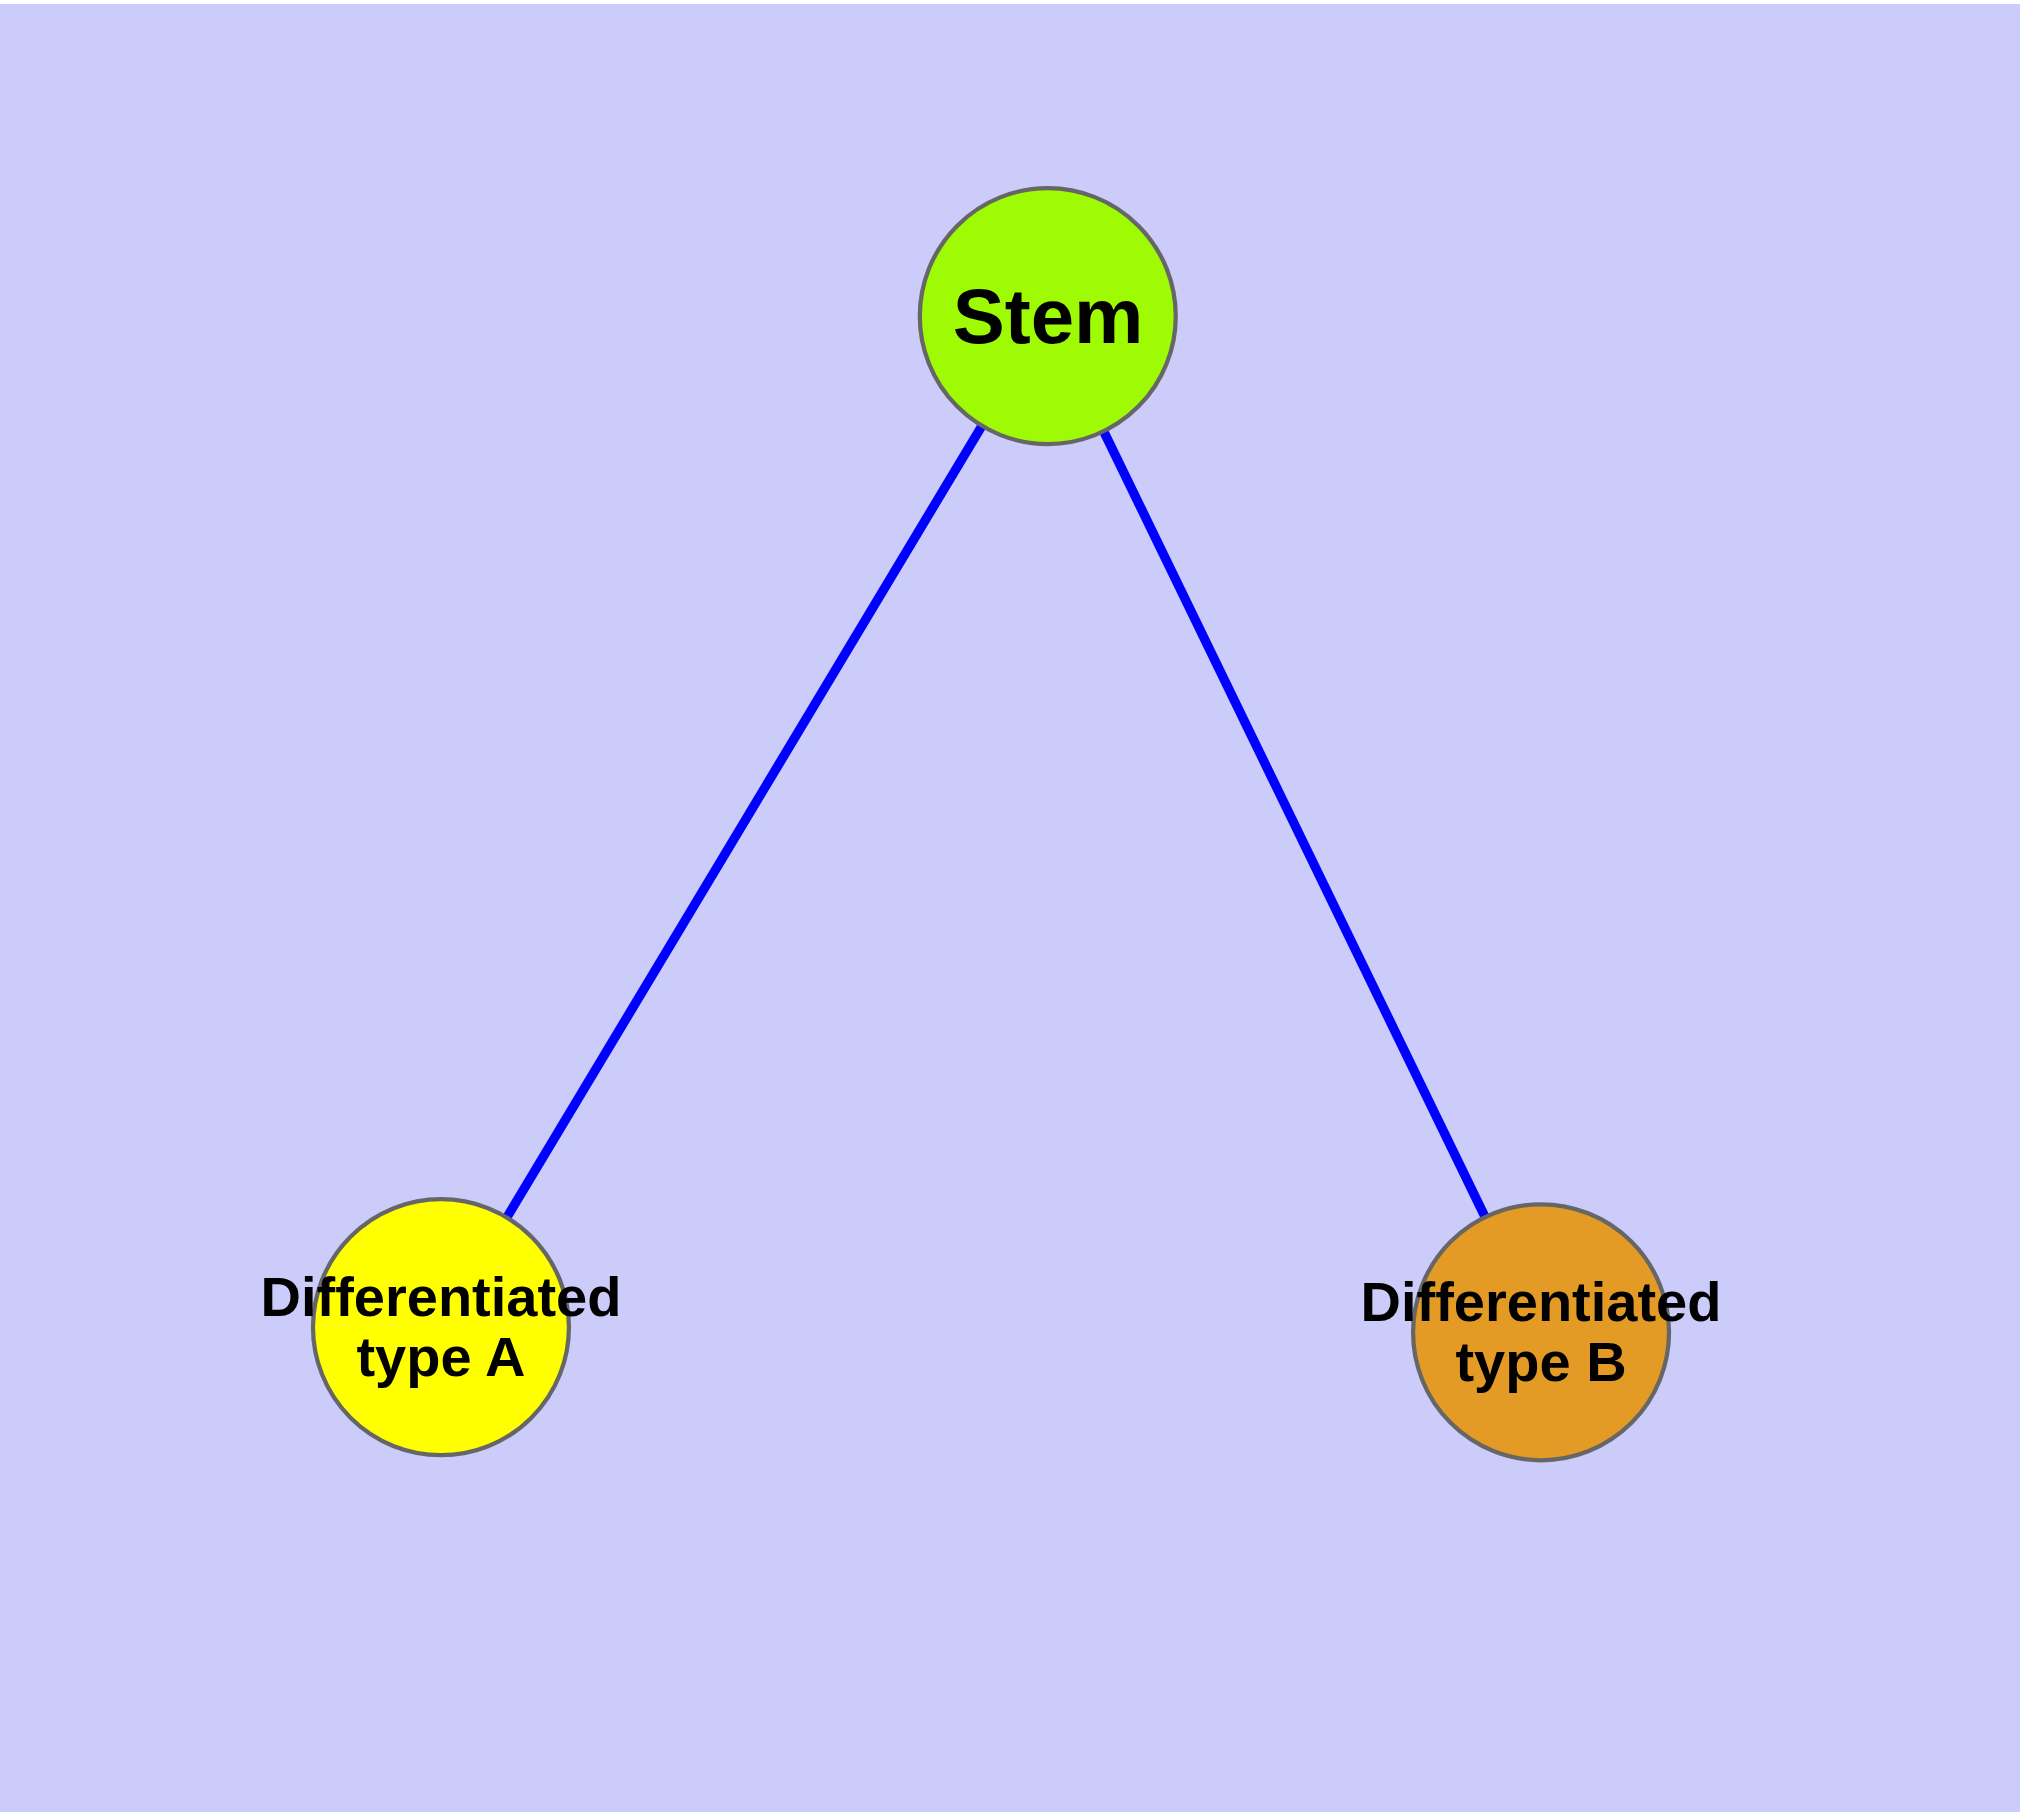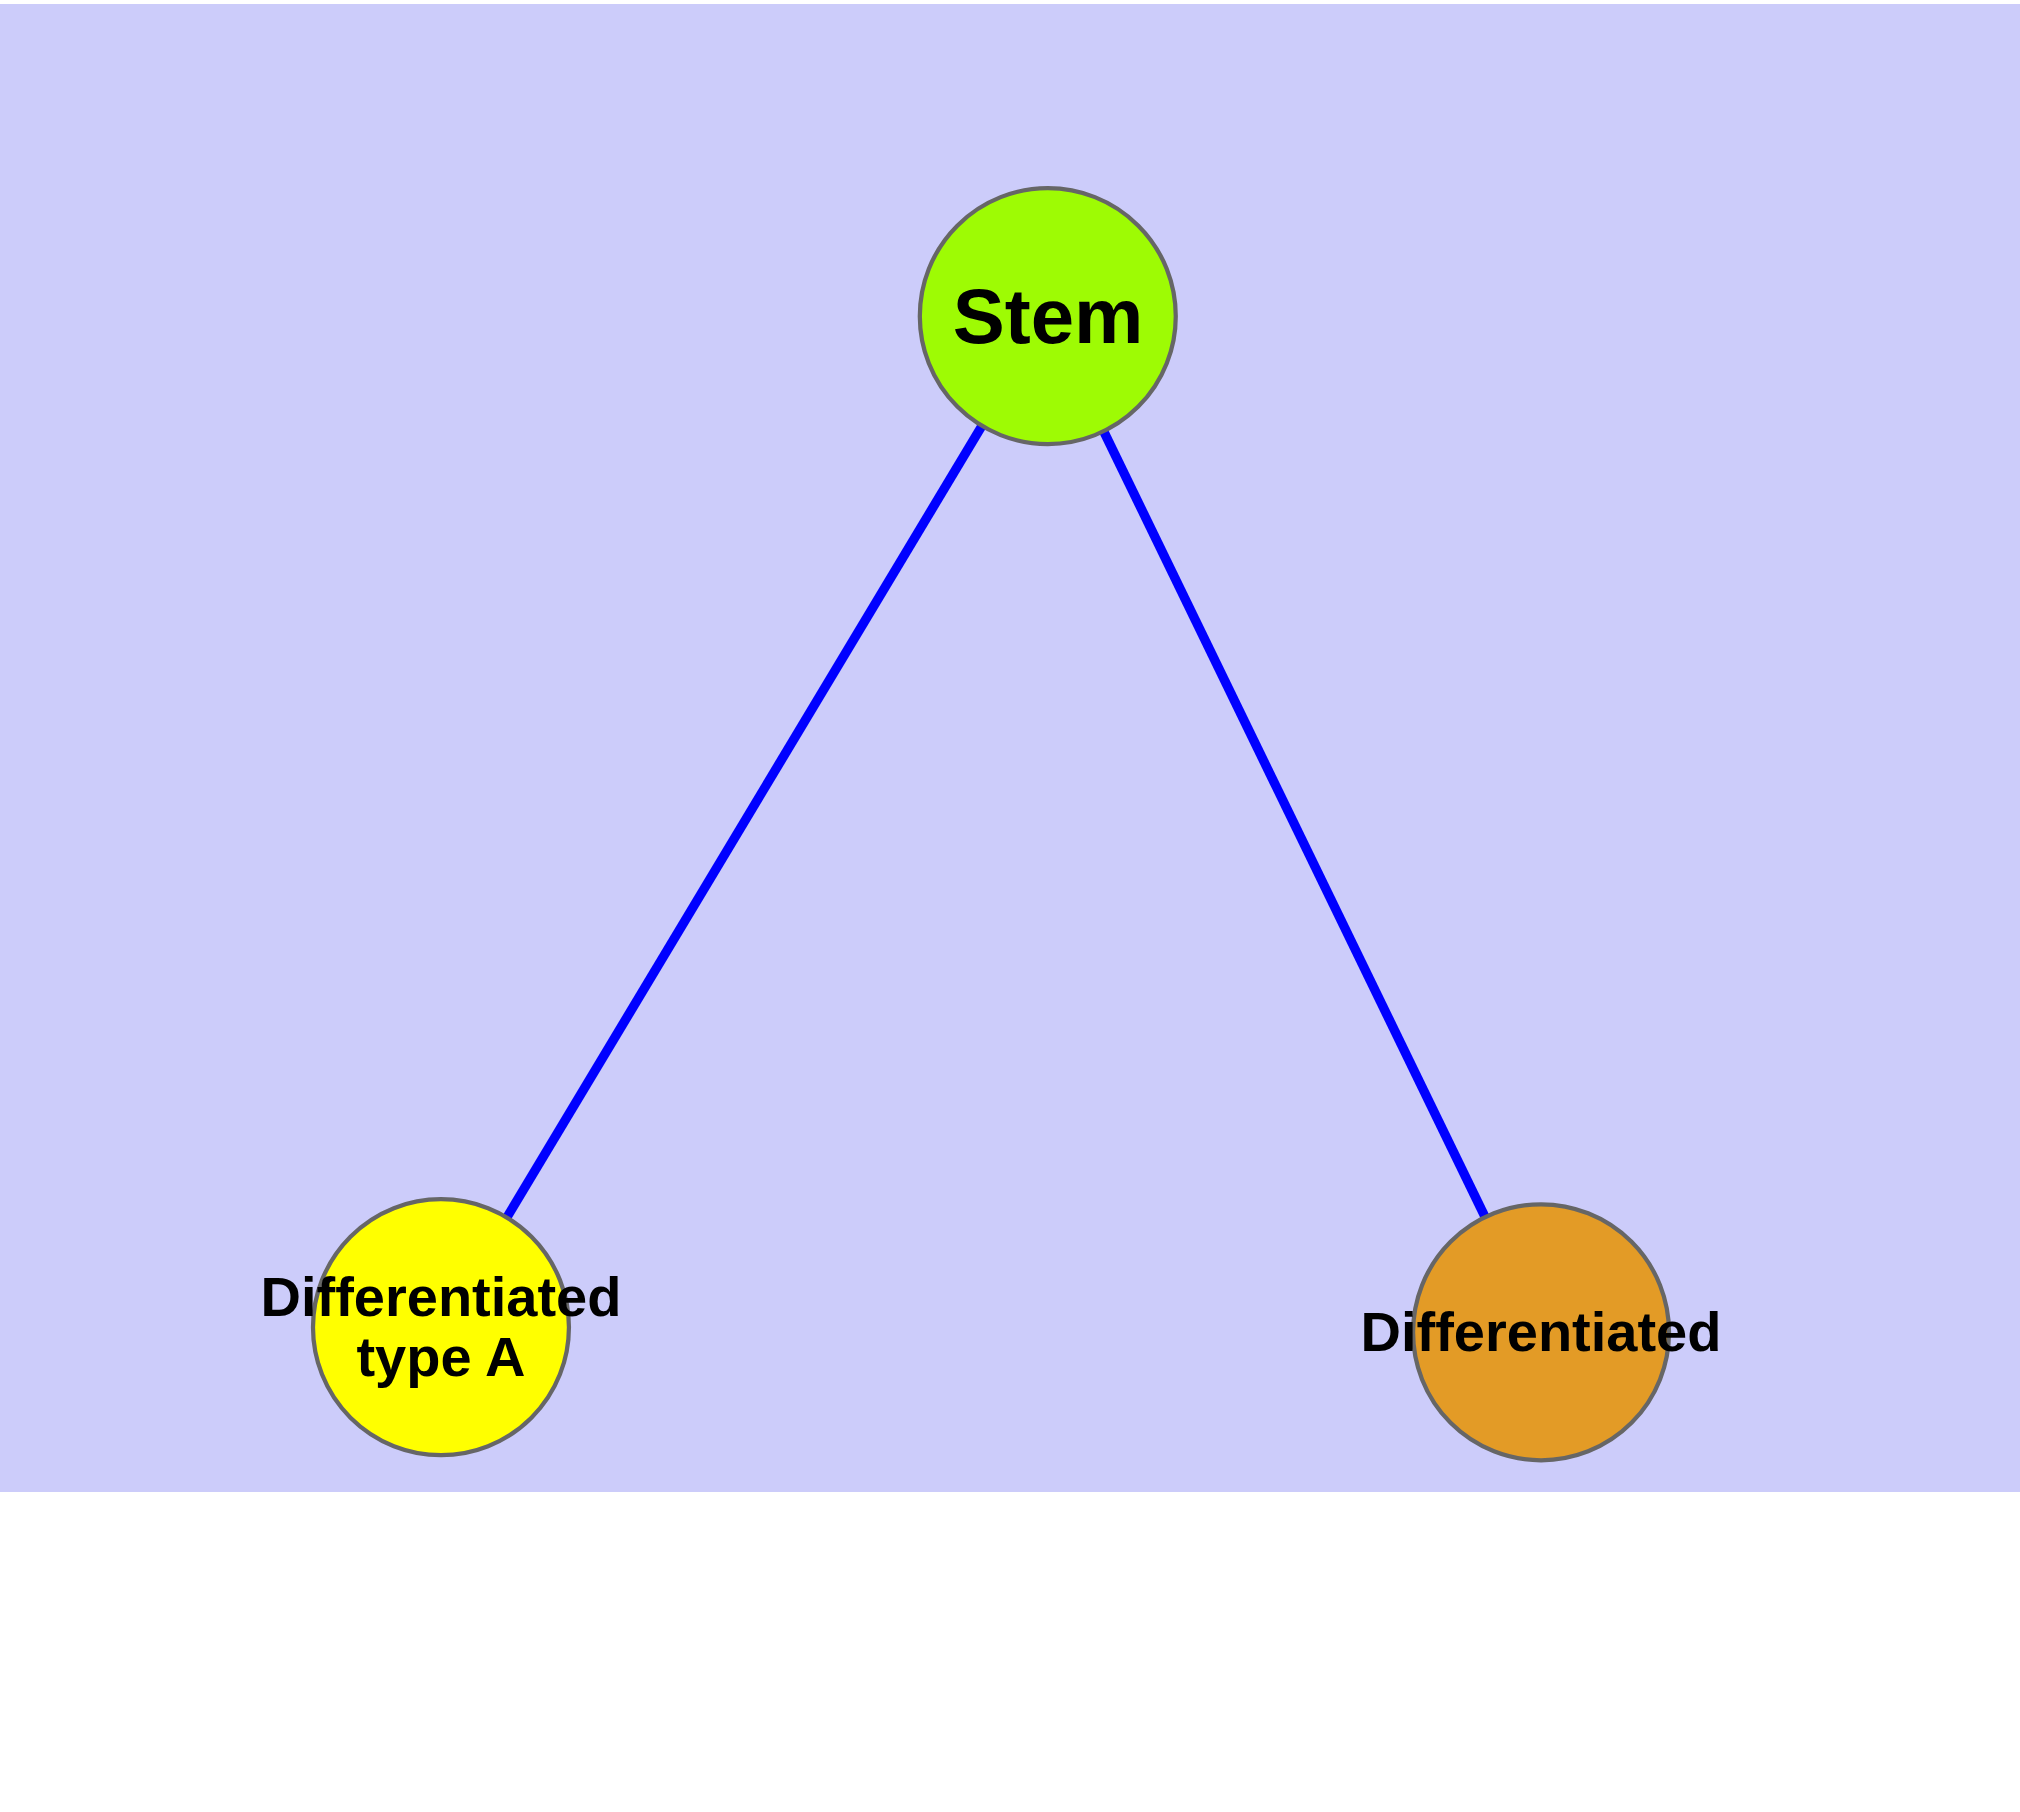--- a/index.html
+++ b/index.html
@@ -4,21 +4,21 @@
 <title>Cell Differentiation Graph</title>
 <style>
   html, body {
     margin: 0;
     padding: 0;
     background: #ffffff;
   }
   #canvas {
     position: relative;
     width: 2021px;
-    height: 1492px;
+    height: 1812px;
     background: #ffffff;
     overflow: hidden;
     font-family: "Liberation Sans", sans-serif;
   }
   #plot-bg {
     position: absolute;
     left: 0;
     top: 4.2px;
     width: 2021px;
     height: 1808px;
@@ -64,17 +64,17 @@
     <g id="node-layer">
         <circle cx="1236" cy="373" r="151" fill="#9efb04" stroke="#666666" stroke-width="5"></circle>
         <circle cx="520" cy="1566" r="151" fill="#ffff00" stroke="#666666" stroke-width="5"></circle>
         <circle cx="1818" cy="1572" r="151" fill="#e39b26" stroke="#666666" stroke-width="5"></circle>
       </g>
   </svg>
 
   <div id="label-layer">
       <div class="node-label label-stem" style="left: 1048px; top: 316px;"><div>Stem</div></div>
       <div class="node-label label-leaf" style="left: 441px; top: 1327px;"><div>Differentiated</div><div>type A</div></div>
-      <div class="node-label label-leaf" style="left: 1541px; top: 1332px;"><div>Differentiated</div></div>
+      <div class="node-label label-leaf" style="left: 1541px; top: 1332px;"><div>Differentiated</div><div>type B</div></div>
     </div>
 
 </div>
 
 
 </body></html>

